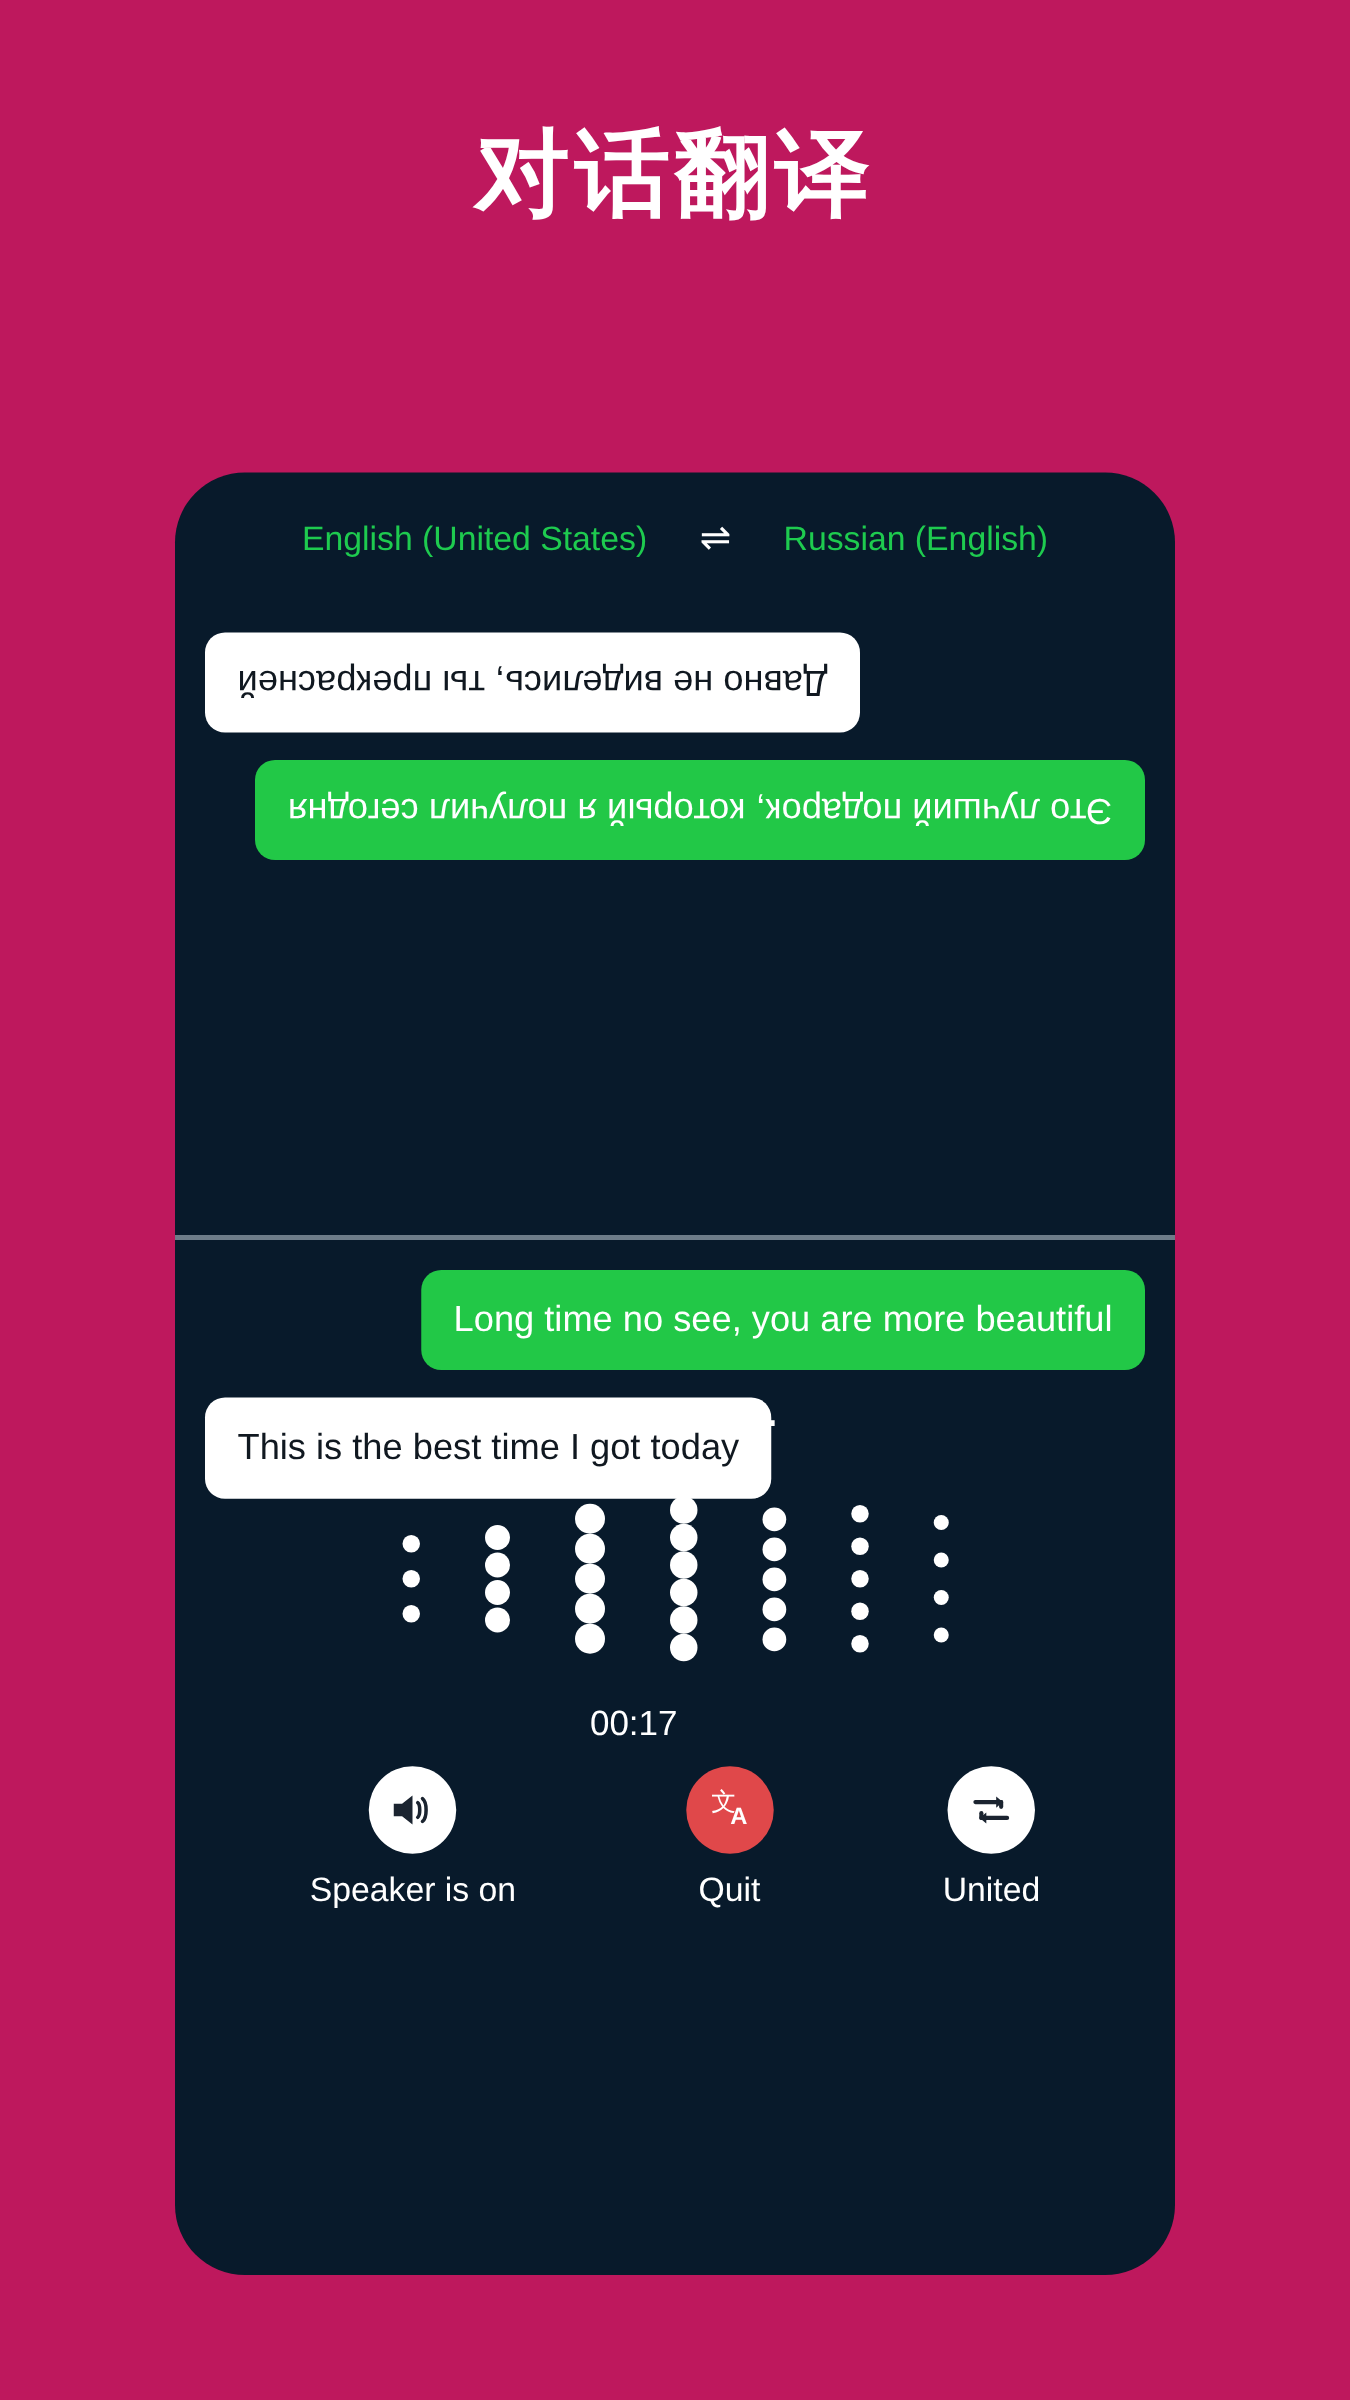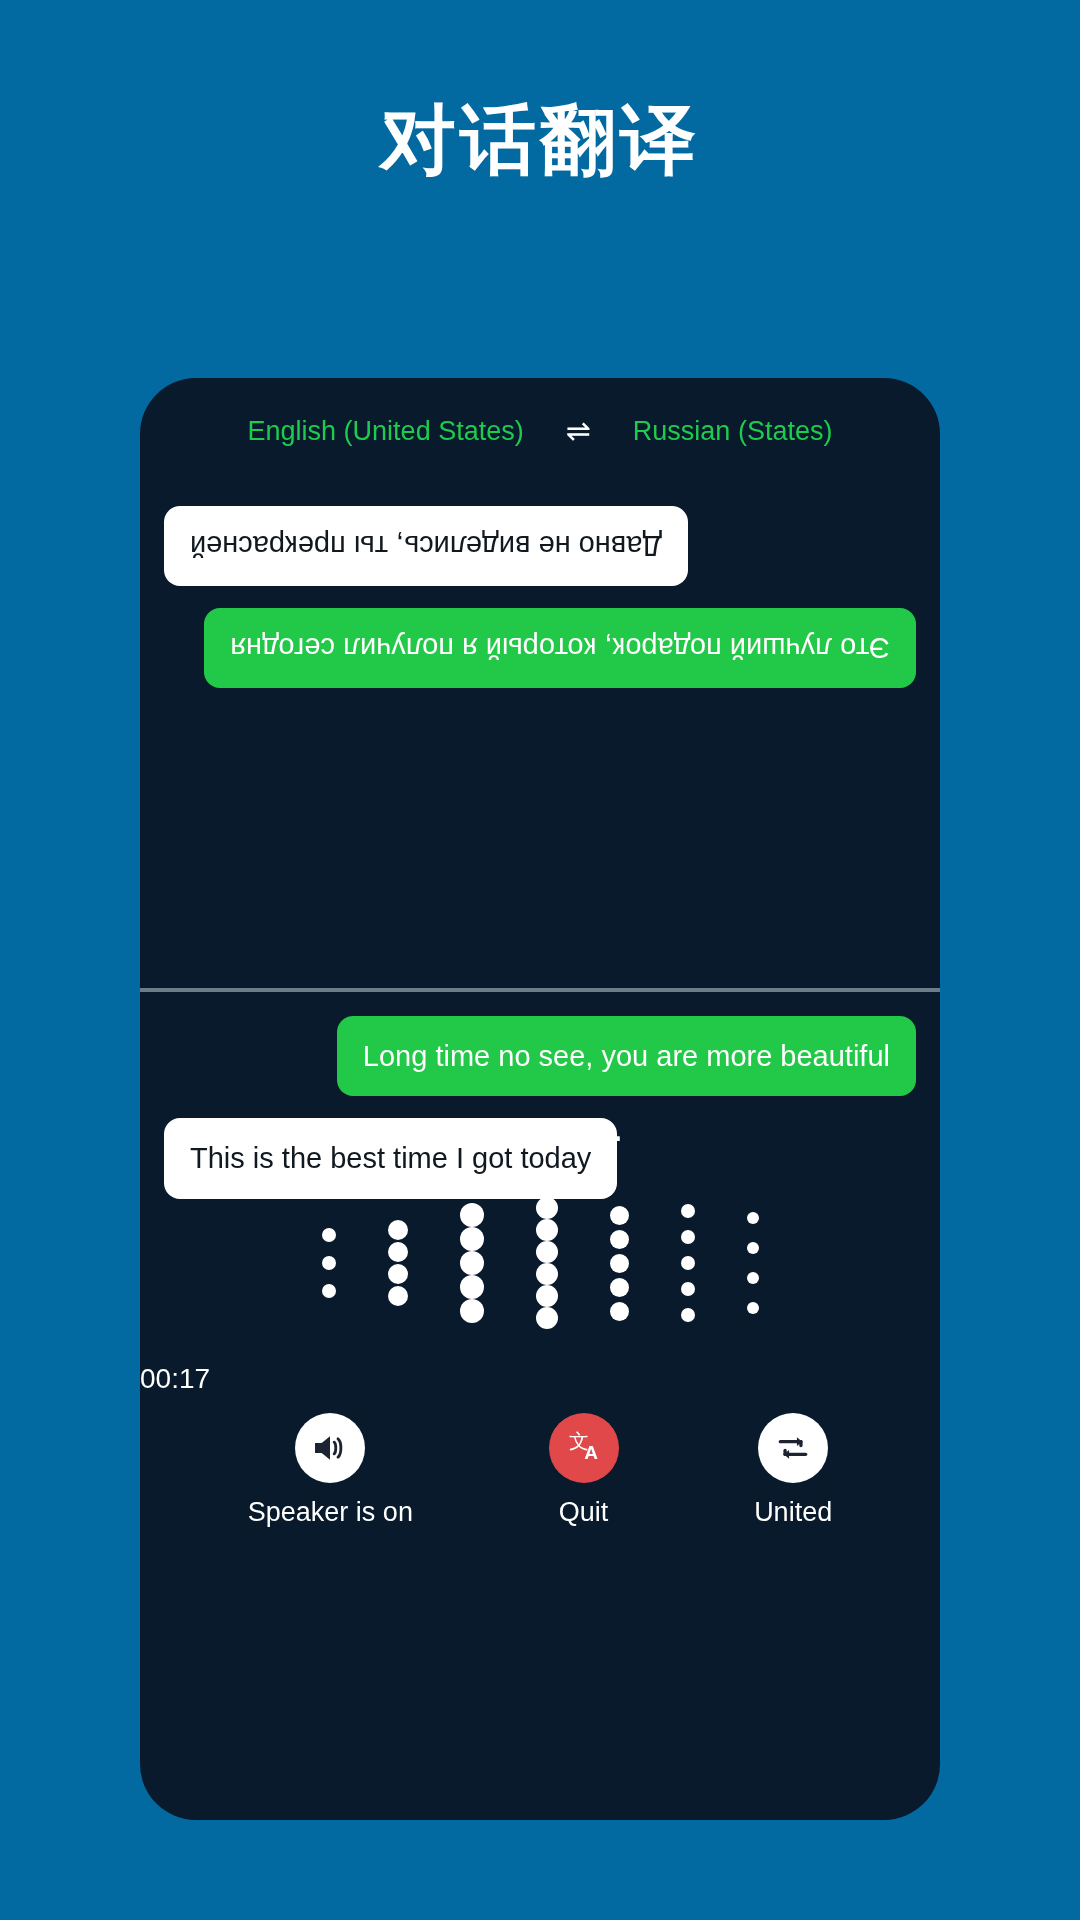--- a/index.html
+++ b/index.html
@@ -5,21 +5,21 @@
   * { margin:0; padding:0; box-sizing:border-box; }
   html,body{
     width:1080px; height:1920px;
     background:#22c847;
     font-family:"Liberation Sans", sans-serif;
     overflow:hidden;
   }
   #app{
     position:relative;
     width:1080px; height:1920px;
-    background:#0369a1;
+    background:#be185d;
   }
 
   
   .page-title{
     position:absolute;
     top:98px; left:0; width:1080px;
     text-align:center;
     color:#ffffff;
     font-size:76px;
     font-weight:bold;
@@ -126,20 +126,21 @@
     justify-content:center;
   }
   .wave-dot{
     background:#ffffff;
     border-radius:50%;
   }
 
   .timer{
     position:absolute;
     left:0; top:985px; width:734px;
+    text-align:center;
     color:#ffffff;
     font-size:28px;
   }
 
   
   .controls{
     position:absolute;
     left:0; top:1035px; width:800px;
     display:flex;
     justify-content:space-around;
@@ -174,21 +175,21 @@
 
 <div id="app">
 
   <div class="page-title">对话翻译</div>
 
   <div class="phone">
 
     <div class="lang-bar">
       <span class="lang-name">English (United States)</span>
       <span class="swap-icon">⇌</span>
-      <span class="lang-name">Russian (States)</span>
+      <span class="lang-name">Russian (English)</span>
     </div>
 
     <div class="half-top">
       <div class="msg-row left">
         <div class="bubble green">Это лучший подарок, который я получил сегодня</div>
       </div>
       <div class="msg-row right">
         <div class="bubble white">Давно не виделись, ты прекрасней</div>
       </div>
     </div>

